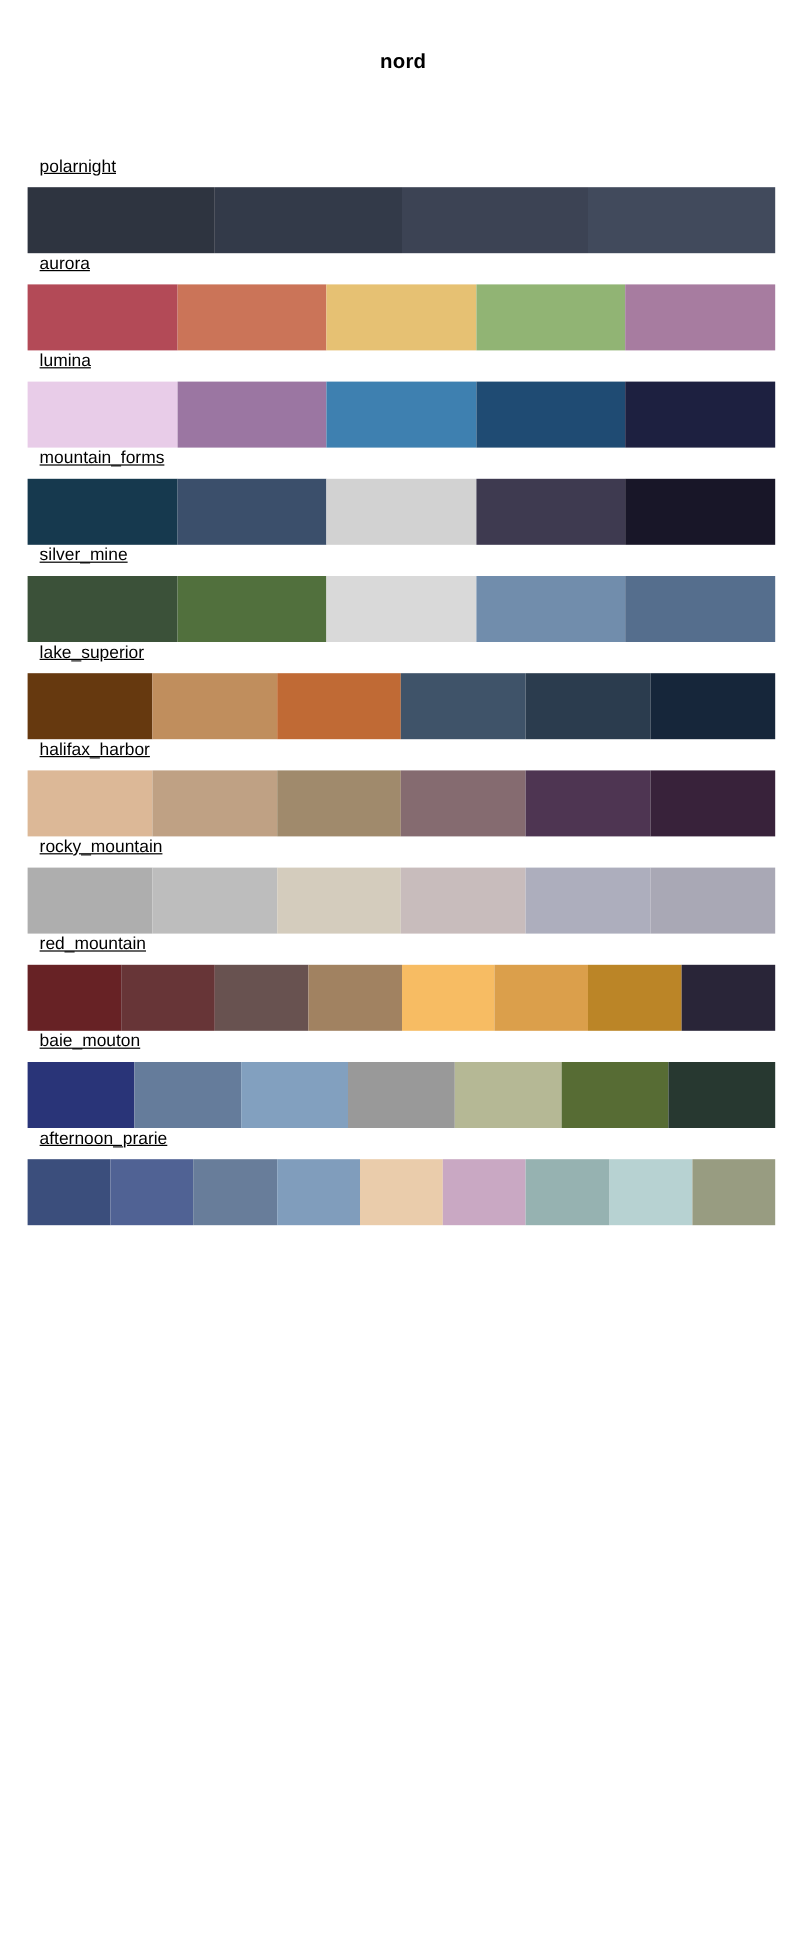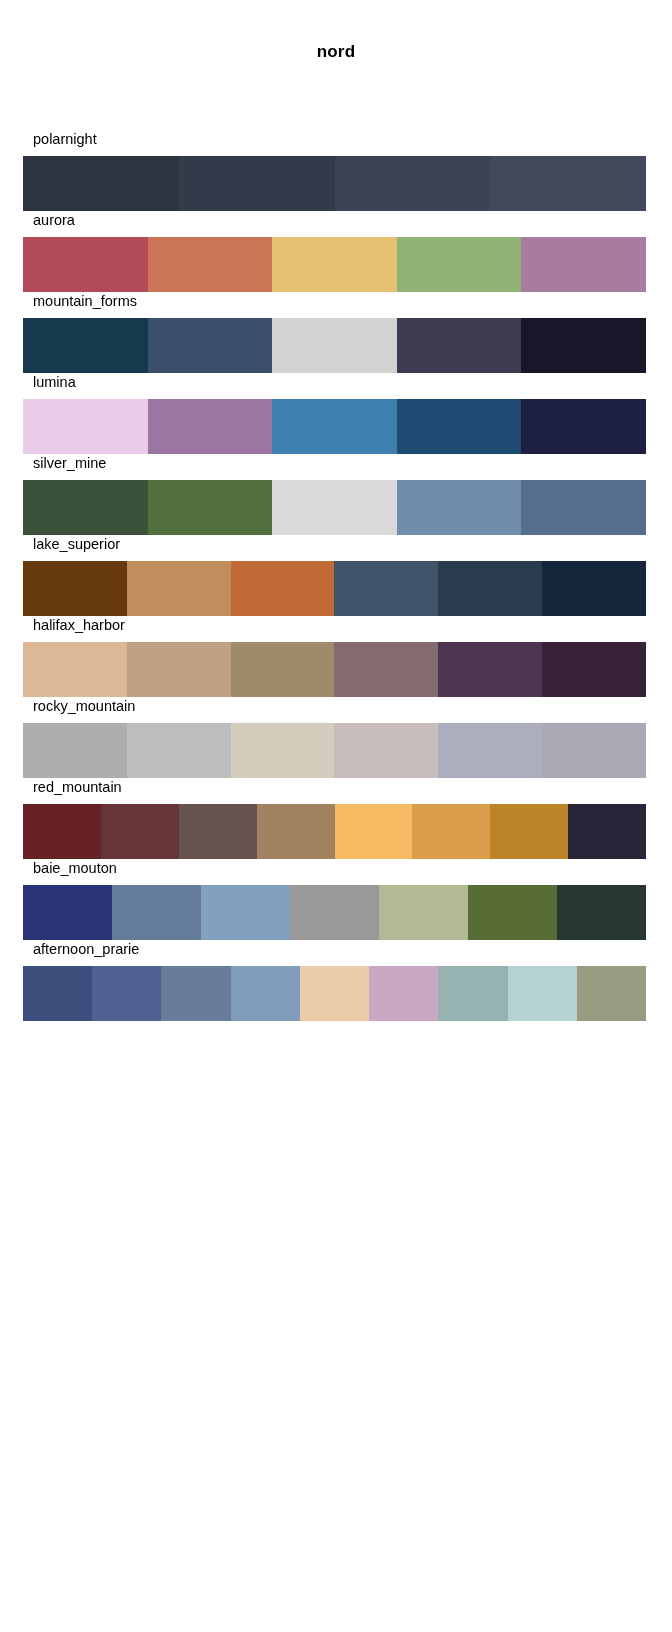--- a/index.html
+++ b/index.html
@@ -42,20 +42,21 @@
     height: 81px;
   }
   .palette-label {
     position: absolute;
     top: 0px;
     left: 10px;
     font-size: 14.5px;
     color: #000000;
     line-height: 18px;
     white-space: nowrap;
+    text-decoration: underline;
   }
   .swatch-strip {
     position: absolute;
     top: 26px;
     left: 0;
     width: 623px;
     height: 55px;
     display: flex;
     flex-direction: row;
   }
@@ -85,37 +86,37 @@
         <div class="palette-label">aurora</div>
         <div class="swatch-strip">
           <div class="swatch" style="background-color: rgb(179, 74, 87);"></div>
           <div class="swatch" style="background-color: rgb(203, 116, 88);"></div>
           <div class="swatch" style="background-color: rgb(230, 193, 115);"></div>
           <div class="swatch" style="background-color: rgb(145, 180, 116);"></div>
           <div class="swatch" style="background-color: rgb(167, 124, 160);"></div>
         </div>
       </div>
       <div class="palette-row">
+        <div class="palette-label">lumina</div>
+        <div class="swatch-strip">
+          <div class="swatch" style="background-color: rgb(232, 204, 232);"></div>
+          <div class="swatch" style="background-color: rgb(155, 118, 162);"></div>
+          <div class="swatch" style="background-color: rgb(62, 128, 176);"></div>
+          <div class="swatch" style="background-color: rgb(31, 75, 115);"></div>
+          <div class="swatch" style="background-color: rgb(29, 32, 64);"></div>
+        </div>
+      </div>
+      <div class="palette-row">
         <div class="palette-label">mountain_forms</div>
         <div class="swatch-strip">
           <div class="swatch" style="background-color: rgb(22, 57, 78);"></div>
           <div class="swatch" style="background-color: rgb(59, 79, 107);"></div>
           <div class="swatch" style="background-color: rgb(210, 210, 210);"></div>
           <div class="swatch" style="background-color: rgb(62, 58, 80);"></div>
           <div class="swatch" style="background-color: rgb(24, 22, 40);"></div>
-        </div>
-      </div>
-      <div class="palette-row">
-        <div class="palette-label">lumina</div>
-        <div class="swatch-strip">
-          <div class="swatch" style="background-color: rgb(232, 204, 232);"></div>
-          <div class="swatch" style="background-color: rgb(155, 118, 162);"></div>
-          <div class="swatch" style="background-color: rgb(62, 128, 176);"></div>
-          <div class="swatch" style="background-color: rgb(31, 75, 115);"></div>
-          <div class="swatch" style="background-color: rgb(29, 32, 64);"></div>
         </div>
       </div>
       <div class="palette-row">
         <div class="palette-label">silver_mine</div>
         <div class="swatch-strip">
           <div class="swatch" style="background-color: rgb(59, 81, 57);"></div>
           <div class="swatch" style="background-color: rgb(81, 112, 61);"></div>
           <div class="swatch" style="background-color: rgb(217, 217, 217);"></div>
           <div class="swatch" style="background-color: rgb(113, 141, 172);"></div>
           <div class="swatch" style="background-color: rgb(85, 110, 141);"></div>

